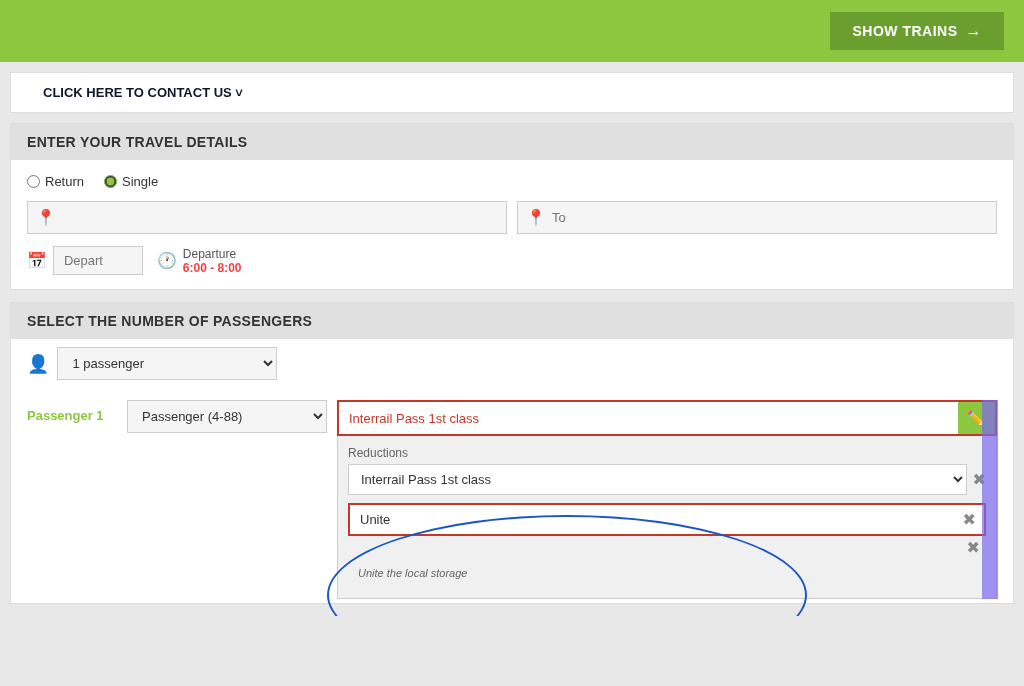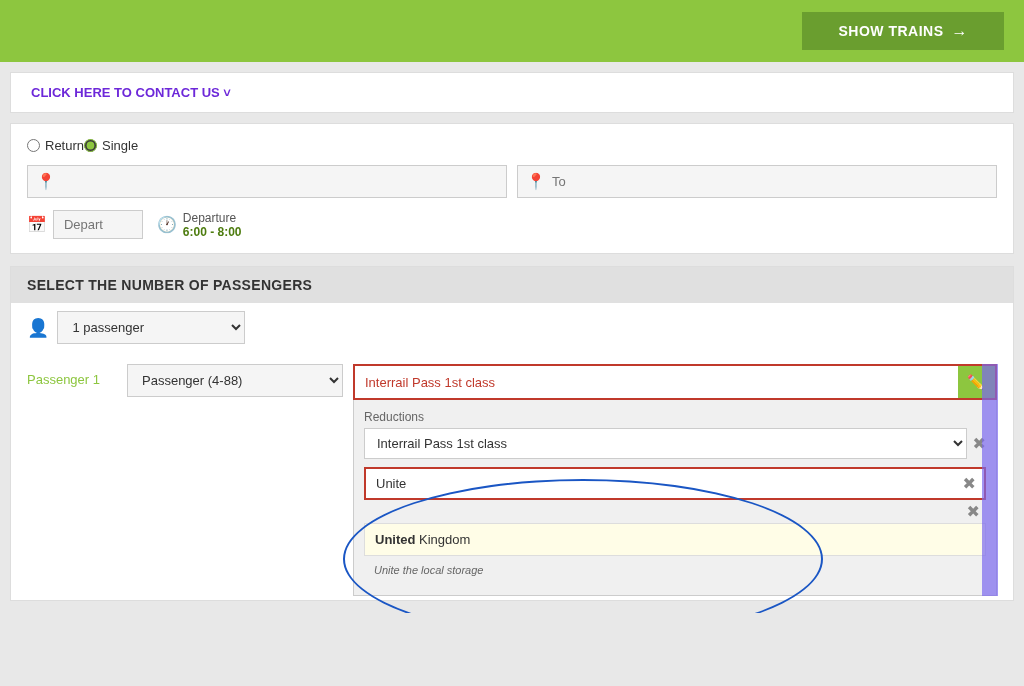--- a/index.html
+++ b/index.html
@@ -11,21 +11,21 @@
       height: 62px;
       display: flex;
       align-items: center;
       justify-content: flex-end;
       padding-right: 20px;
     }
     .show-trains-btn {
       background: #6a9e2f;
       color: white;
       border: none;
-      padding: 10px 36px;
+      padding: 10px 22px;
       font-size: 14px;
       font-weight: bold;
       letter-spacing: 0.5px;
       cursor: pointer;
       display: flex;
       align-items: center;
       gap: 8px;
       text-transform: uppercase;
     }
     .show-trains-btn .arrow {
@@ -35,23 +35,24 @@
     
     .contact-bar {
       background: white;
       padding: 12px 20px;
       margin: 10px 10px;
       border: 1px solid #ddd;
     }
     .contact-bar a {
       font-size: 13px;
       font-weight: bold;
-      color: #6d28d9;
+      color: #0f172a;
       text-decoration: none;
       text-transform: uppercase;
+      margin-left: 12px;
     }
 
     
     .main-content {
       margin: 10px 10px;
     }
 
     
     .section {
       background: white;
@@ -67,20 +68,21 @@
       text-transform: uppercase;
       letter-spacing: 0.3px;
     }
     .section-body {
       padding: 14px 16px;
     }
 
     
     .travel-type {
       display: flex;
+      gap: 20px;
       margin-bottom: 12px;
       align-items: center;
     }
     .travel-type label {
       display: flex;
       align-items: center;
       gap: 5px;
       cursor: pointer;
       font-size: 13px;
     }
@@ -150,68 +152,68 @@
     .departure-time .clock-icon {
       font-size: 16px;
       color: #555;
     }
     .departure-time-label {
       font-size: 12px;
       color: #555;
     }
     .departure-time-value {
       font-size: 12px;
-      color: #4d7c0f;
+      color: #ef4444;
       font-weight: bold;
     }
 
     
     .passengers-select-row {
       display: flex;
       align-items: center;
       gap: 8px;
       padding: 8px 16px;
     }
     .person-icon {
       font-size: 18px;
       color: #555;
     }
     .passengers-dropdown {
       border: 1px solid #ccc;
       background: #f5f5f5;
       padding: 7px 10px;
       font-size: 13px;
       color: #333;
-      width: 188px;
+      width: 220px;
       outline: none;
       cursor: pointer;
       appearance: auto;
     }
 
     
     .passenger-detail-row {
       display: flex;
       align-items: flex-start;
       gap: 10px;
       padding: 12px 16px 4px 16px;
     }
     .passenger-label {
       color: #8dc63f;
-      font-weight: normal;
+      font-weight: bold;
       font-size: 13px;
       min-width: 90px;
       padding-top: 8px;
     }
     .passenger-type-select {
       border: 1px solid #ccc;
       background: #f5f5f5;
       padding: 7px 10px;
       font-size: 13px;
       color: #333;
-      width: 216px;
+      width: 200px;
       outline: none;
       cursor: pointer;
       appearance: auto;
     }
 
     
     .interrail-box {
       flex: 1;
       position: relative;
     }
@@ -368,20 +370,23 @@
   </button>
 </div>
 
 <div class="contact-bar">
   <a href="#">CLICK HERE TO CONTACT US ˅</a>
 </div>
 
 <div class="main-content">
 
   <div class="section">
+    <div class="section-header">
+      <span>ENTER YOUR TRAVEL DETAILS</span>
+    </div>
     <div class="section-body">
 
       <div class="travel-type">
         <label>
           <input type="radio" name="trip-type" value="return" style="">
           <span>Return</span>
         </label>
         <label>
           <input type="radio" name="trip-type" value="single" checked="" style="">
           <span>Single</span>
@@ -451,23 +456,20 @@
           </div>
 
           <div class="unite-field-row">
             <input type="text" value="Unite" style="">
             <button class="unite-clear-btn">✖</button>
           </div>
           <div class="unite-second-clear">
             <button class="remove-icon">✖</button>
           </div>
 
-          <div class="suggestion-dropdown">
-            <span class="highlight">United</span><span> Kingdom</span>
-          </div>
 
           <div class="clear-storage-row">
             <a href="#" class="clear-storage-link">Unite the local storage</a>
           </div>
         </div>
 
         <div class="annotation-circle"></div>
 
         <div class="purple-strip"></div>
       </div>

